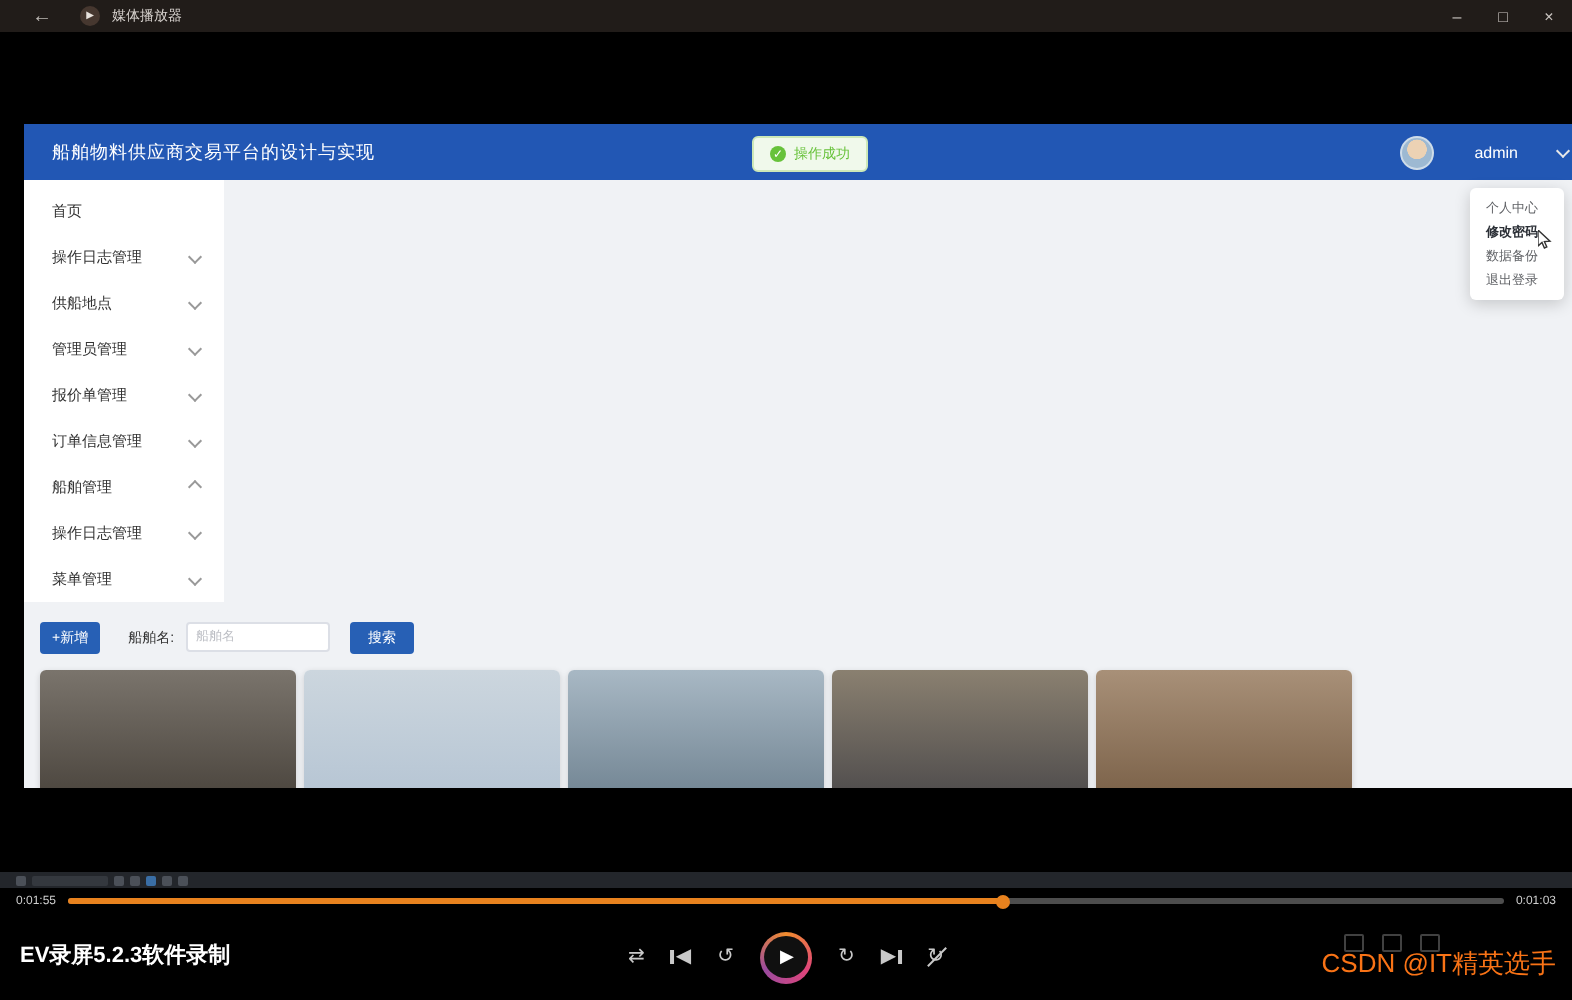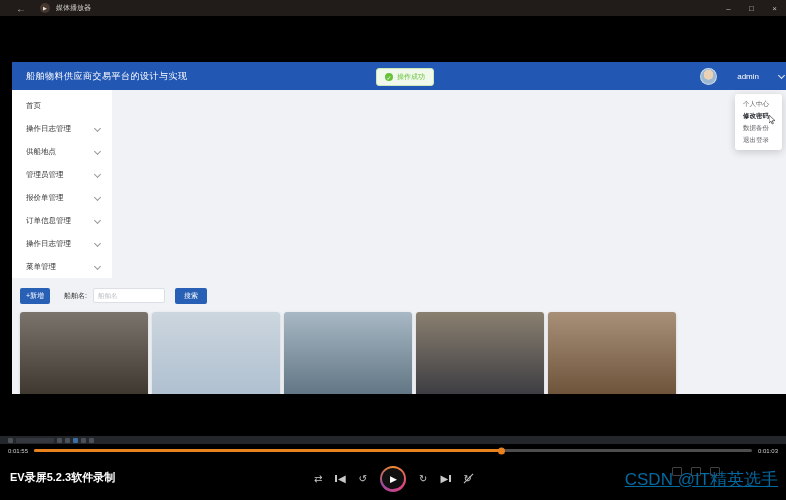--- a/index.html
+++ b/index.html
@@ -108,21 +108,21 @@
   .tbar{display:inline-block;width:1.5px;height:7px;background:#c9c9c9;}
   .playbtn{width:26px;height:26px;border-radius:50%;
            background:conic-gradient(#f08c2e,#e0457b,#9a4a9e,#f08c2e);
            display:flex;align-items:center;justify-content:center;}
   .playbtn .inner{width:21px;height:21px;border-radius:50%;background:#101010;color:#fff;
                   font-size:9px;display:flex;align-items:center;justify-content:center;padding-left:1px;}
   .slash{position:absolute;left:50%;top:-2px;width:1px;height:13px;background:#c9c9c9;
          transform:rotate(45deg);}
   .auxicons{position:absolute;right:66px;top:10px;display:flex;gap:9px;opacity:.35;}
   .aux{width:8px;height:7px;border:1px solid #bbb;border-radius:1px;}
-  .csdn{position:absolute;right:8px;bottom:9px;color:#0369a1;font-size:17px;text-decoration:underline;}
+  .csdn{position:absolute;right:8px;bottom:9px;color:#f97316;font-size:13px;}
 </style>
 </head>
 <body>
 
 <div class="stage">
 
   <div class="titlebar">
     <span class="tb-back">←</span>
     <span class="tb-logo">▶</span>
     <span class="tb-title">媒体播放器</span>
@@ -166,20 +166,24 @@
               <span>管理员管理</span>
               <span class="chev2"></span>
             </div>
           <div class="sb-item">
               <span>报价单管理</span>
               <span class="chev2"></span>
             </div>
           <div class="sb-item">
               <span>订单信息管理</span>
               <span class="chev2"></span>
+            </div>
+          <div class="sb-item">
+              <span>船舶管理</span>
+              <span class="chev2 up"></span>
             </div>
           <div class="sb-item">
               <span>操作日志管理</span>
               <span class="chev2"></span>
             </div>
           <div class="sb-item">
               <span>菜单管理</span>
               <span class="chev2"></span>
             </div>
         </div>

